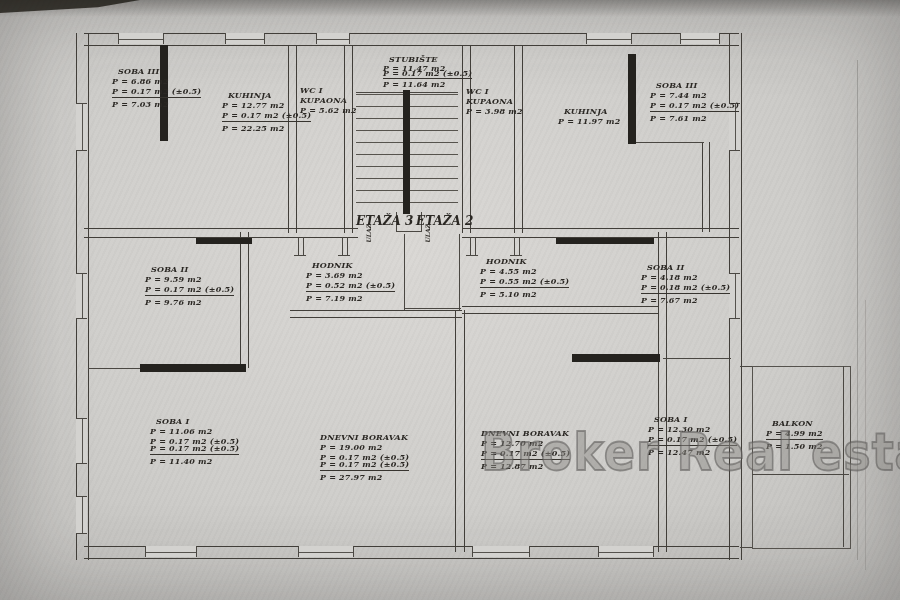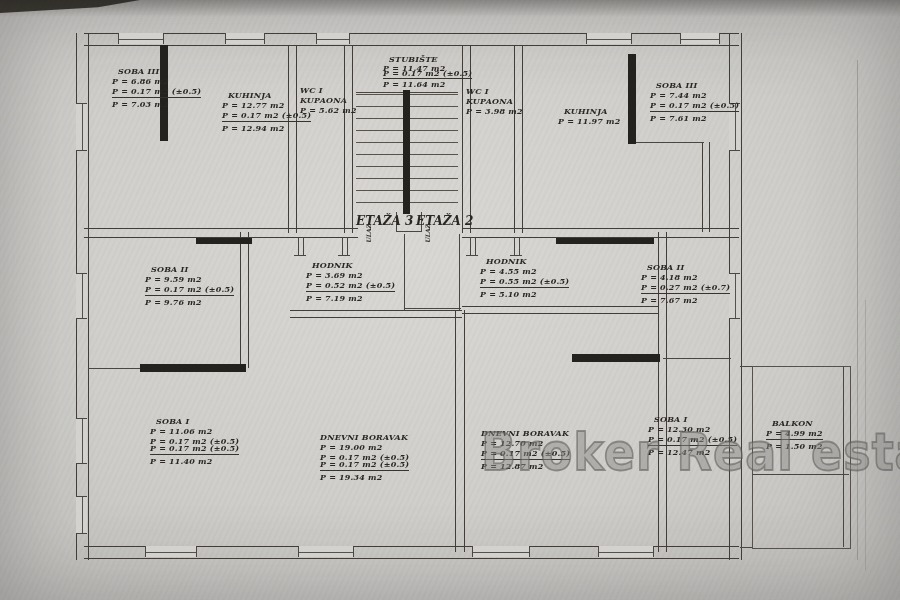--- a/index.html
+++ b/index.html
@@ -134,21 +134,21 @@
   <div class="room" style="left:112px;top:66px">
     <span class="ln nm">SOBA III</span>
     <span class="ln">P = 6.86 m2</span>
     <span class="ln sum">P = 0.17 m2 (±0.5)</span>
     <span class="ln">P = 7.03 m2</span>
   </div>
   <div class="room" style="left:222px;top:90px">
     <span class="ln nm">KUHINJA</span>
     <span class="ln">P = 12.77 m2</span>
     <span class="ln sum">P = 0.17 m2 (±0.5)</span>
-    <span class="ln">P = 12.94 m2</span>
+    <span class="ln">P = 22.25 m2</span>
   </div>
   <div class="room" style="left:300px;top:85px">
     <span class="ln">WC I</span>
     <span class="ln">KUPAONA</span>
     <span class="ln">P = 5.62 m2</span>
   </div>
   <div class="room tightlines" style="left:383px;top:55px">
     <span class="ln nm">STUBIŠTE</span>
     <span class="ln">P = 11.47 m2</span>
     <span class="ln sum overlap">P = 0.17 m2 (±0.5)</span>
@@ -183,36 +183,36 @@
   </div>
   <div class="room" style="left:145px;top:264px">
     <span class="ln nm">SOBA II</span>
     <span class="ln">P = 9.59 m2</span>
     <span class="ln sum">P = 0.17 m2 (±0.5)</span>
     <span class="ln">P = 9.76 m2</span>
   </div>
   <div class="room" style="left:641px;top:262px">
     <span class="ln nm">SOBA II</span>
     <span class="ln">P = 4.18 m2</span>
-    <span class="ln sum">P = 0.27 m2 (±0.7)</span>
+    <span class="ln sum">P = 0.18 m2 (±0.5)</span>
     <span class="ln">P = 7.67 m2</span>
   </div>
   <div class="room" style="left:150px;top:416px">
     <span class="ln nm">SOBA I</span>
     <span class="ln">P = 11.06 m2</span>
     <span class="ln">P = 0.17 m2 (±0.5)</span>
     <span class="ln sum overlap">P = 0.17 m2 (±0.5)</span>
     <span class="ln">P = 11.40 m2</span>
   </div>
   <div class="room" style="left:320px;top:432px">
     <span class="ln">DNEVNI BORAVAK</span>
     <span class="ln">P = 19.00 m2</span>
     <span class="ln">P = 0.17 m2 (±0.5)</span>
     <span class="ln sum overlap">P = 0.17 m2 (±0.5)</span>
-    <span class="ln">P = 19.34 m2</span>
+    <span class="ln">P = 27.97 m2</span>
   </div>
   <div class="room" style="left:481px;top:428px">
     <span class="ln">DNEVNI BORAVAK</span>
     <span class="ln">P = 12.70 m2</span>
     <span class="ln sum">P = 0.17 m2 (±0.5)</span>
     <span class="ln">P = 12.87 m2</span>
   </div>
   <div class="room" style="left:648px;top:414px">
     <span class="ln nm">SOBA I</span>
     <span class="ln">P = 12.30 m2</span>

